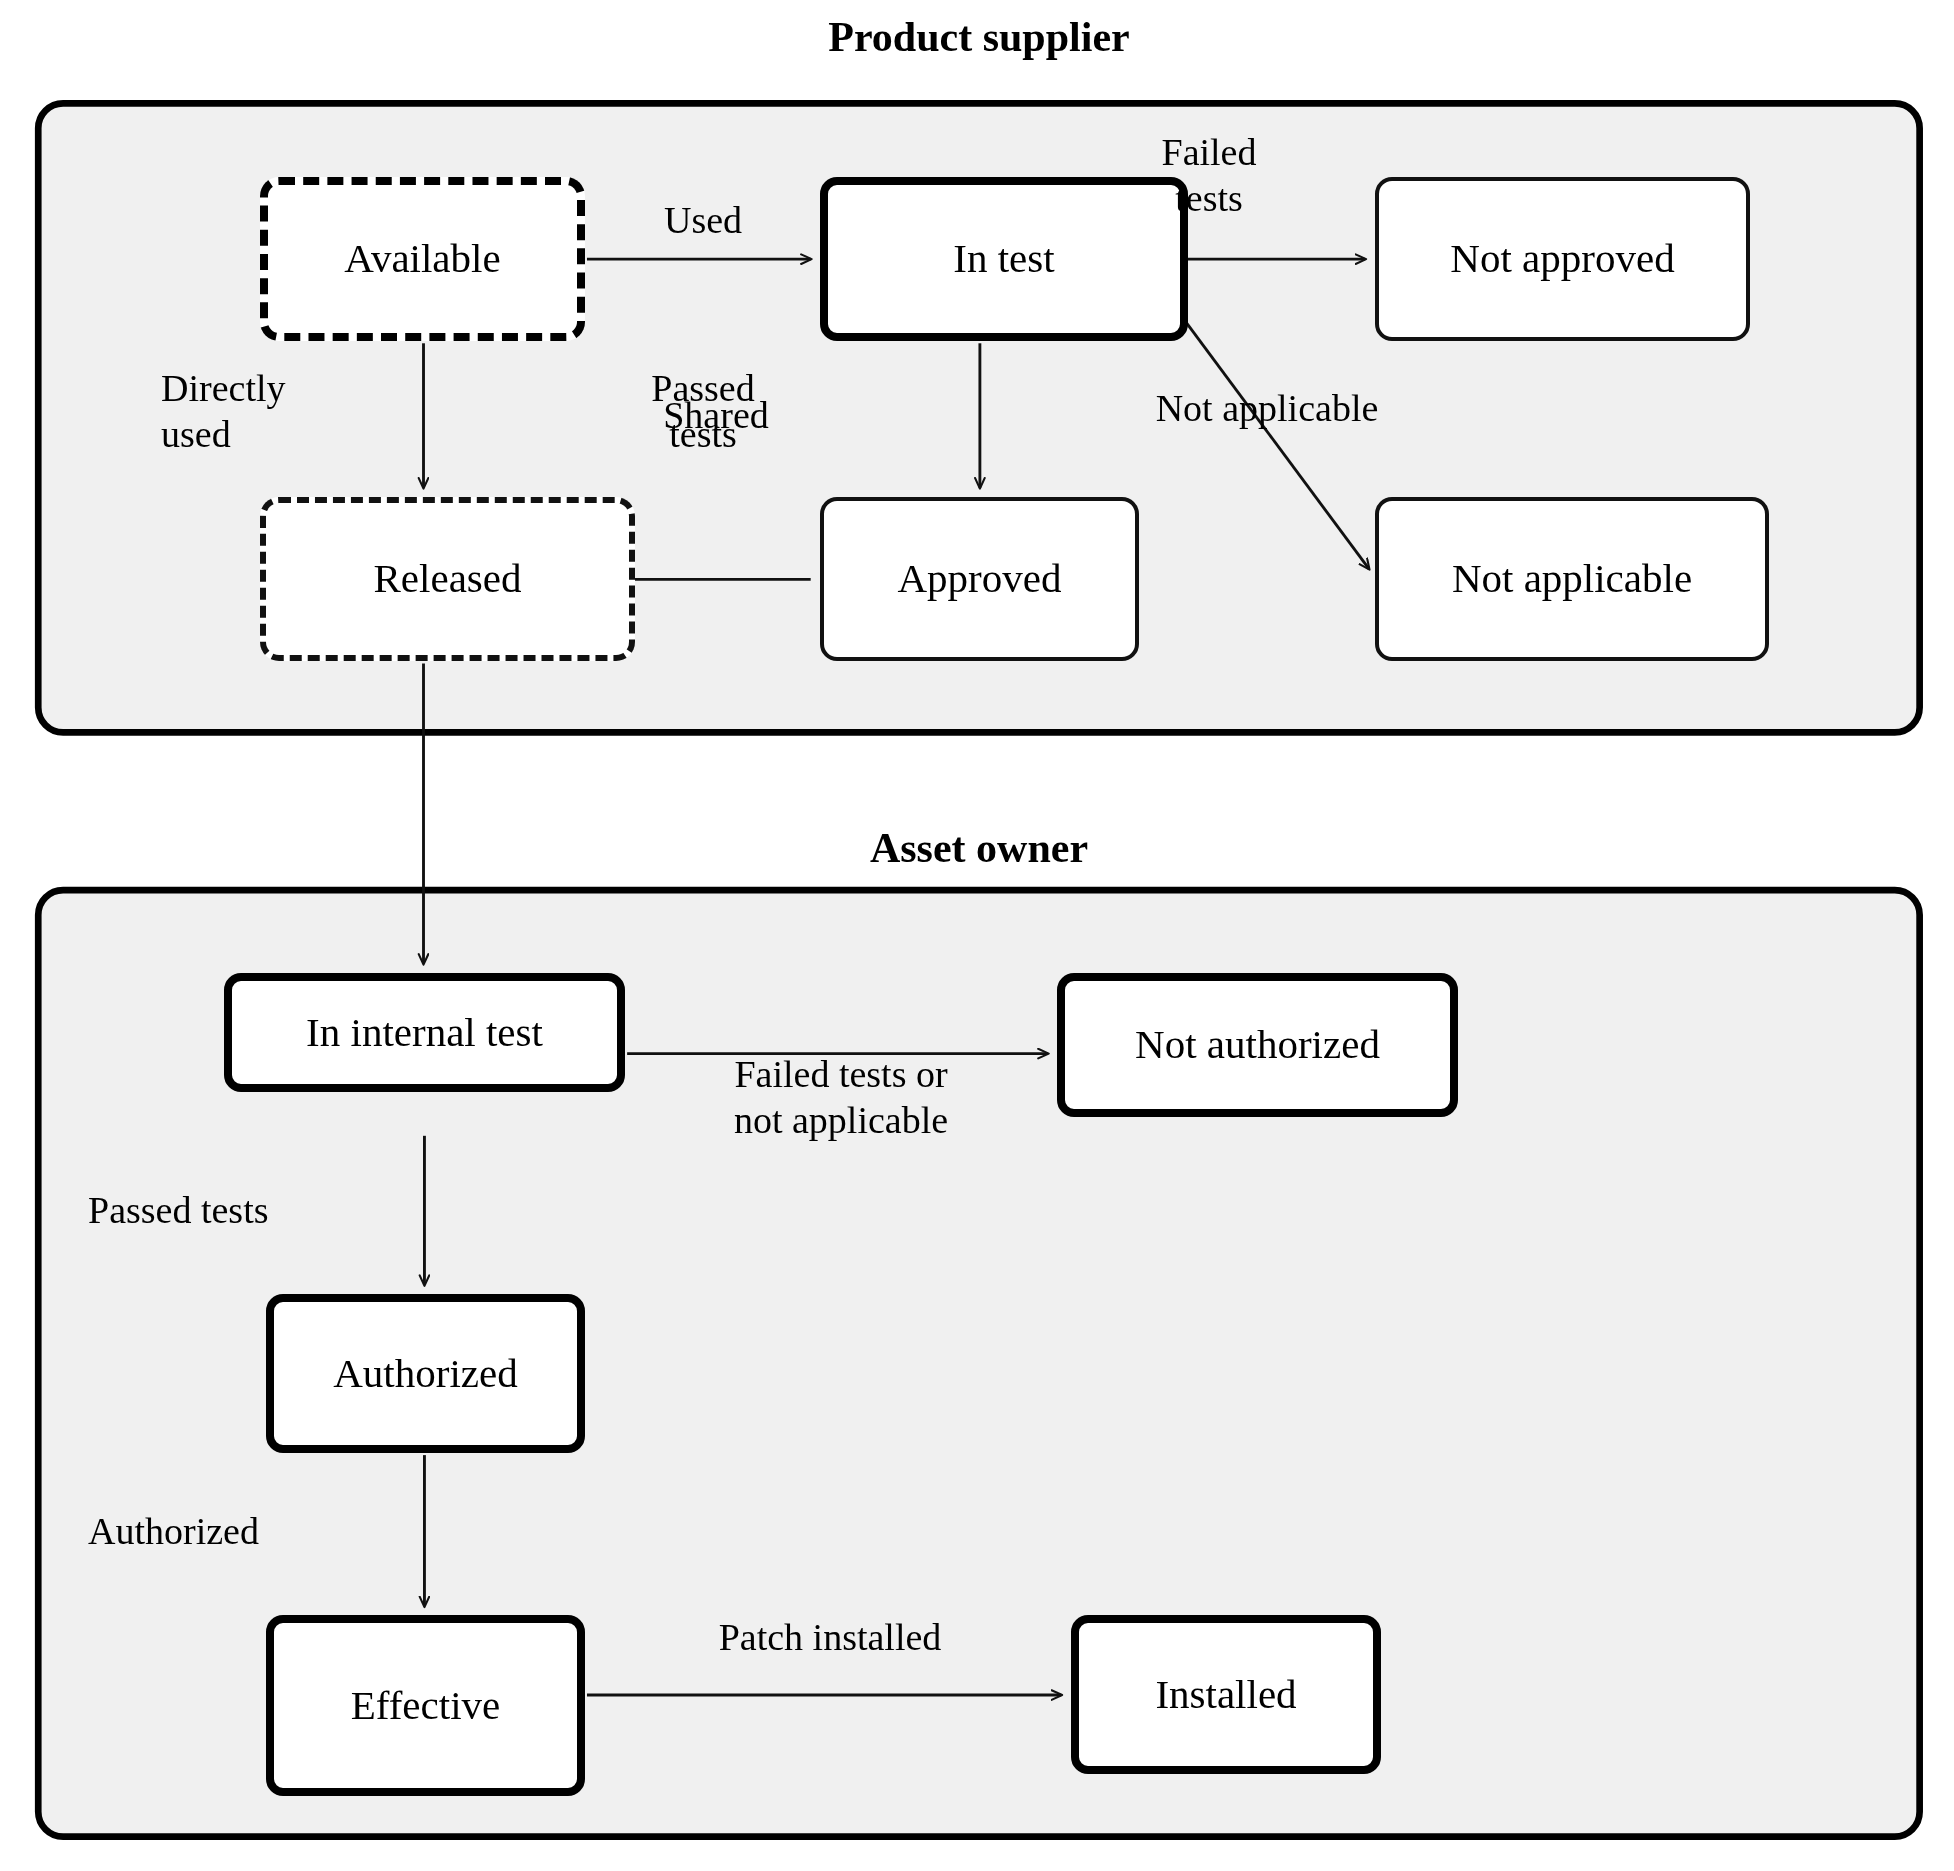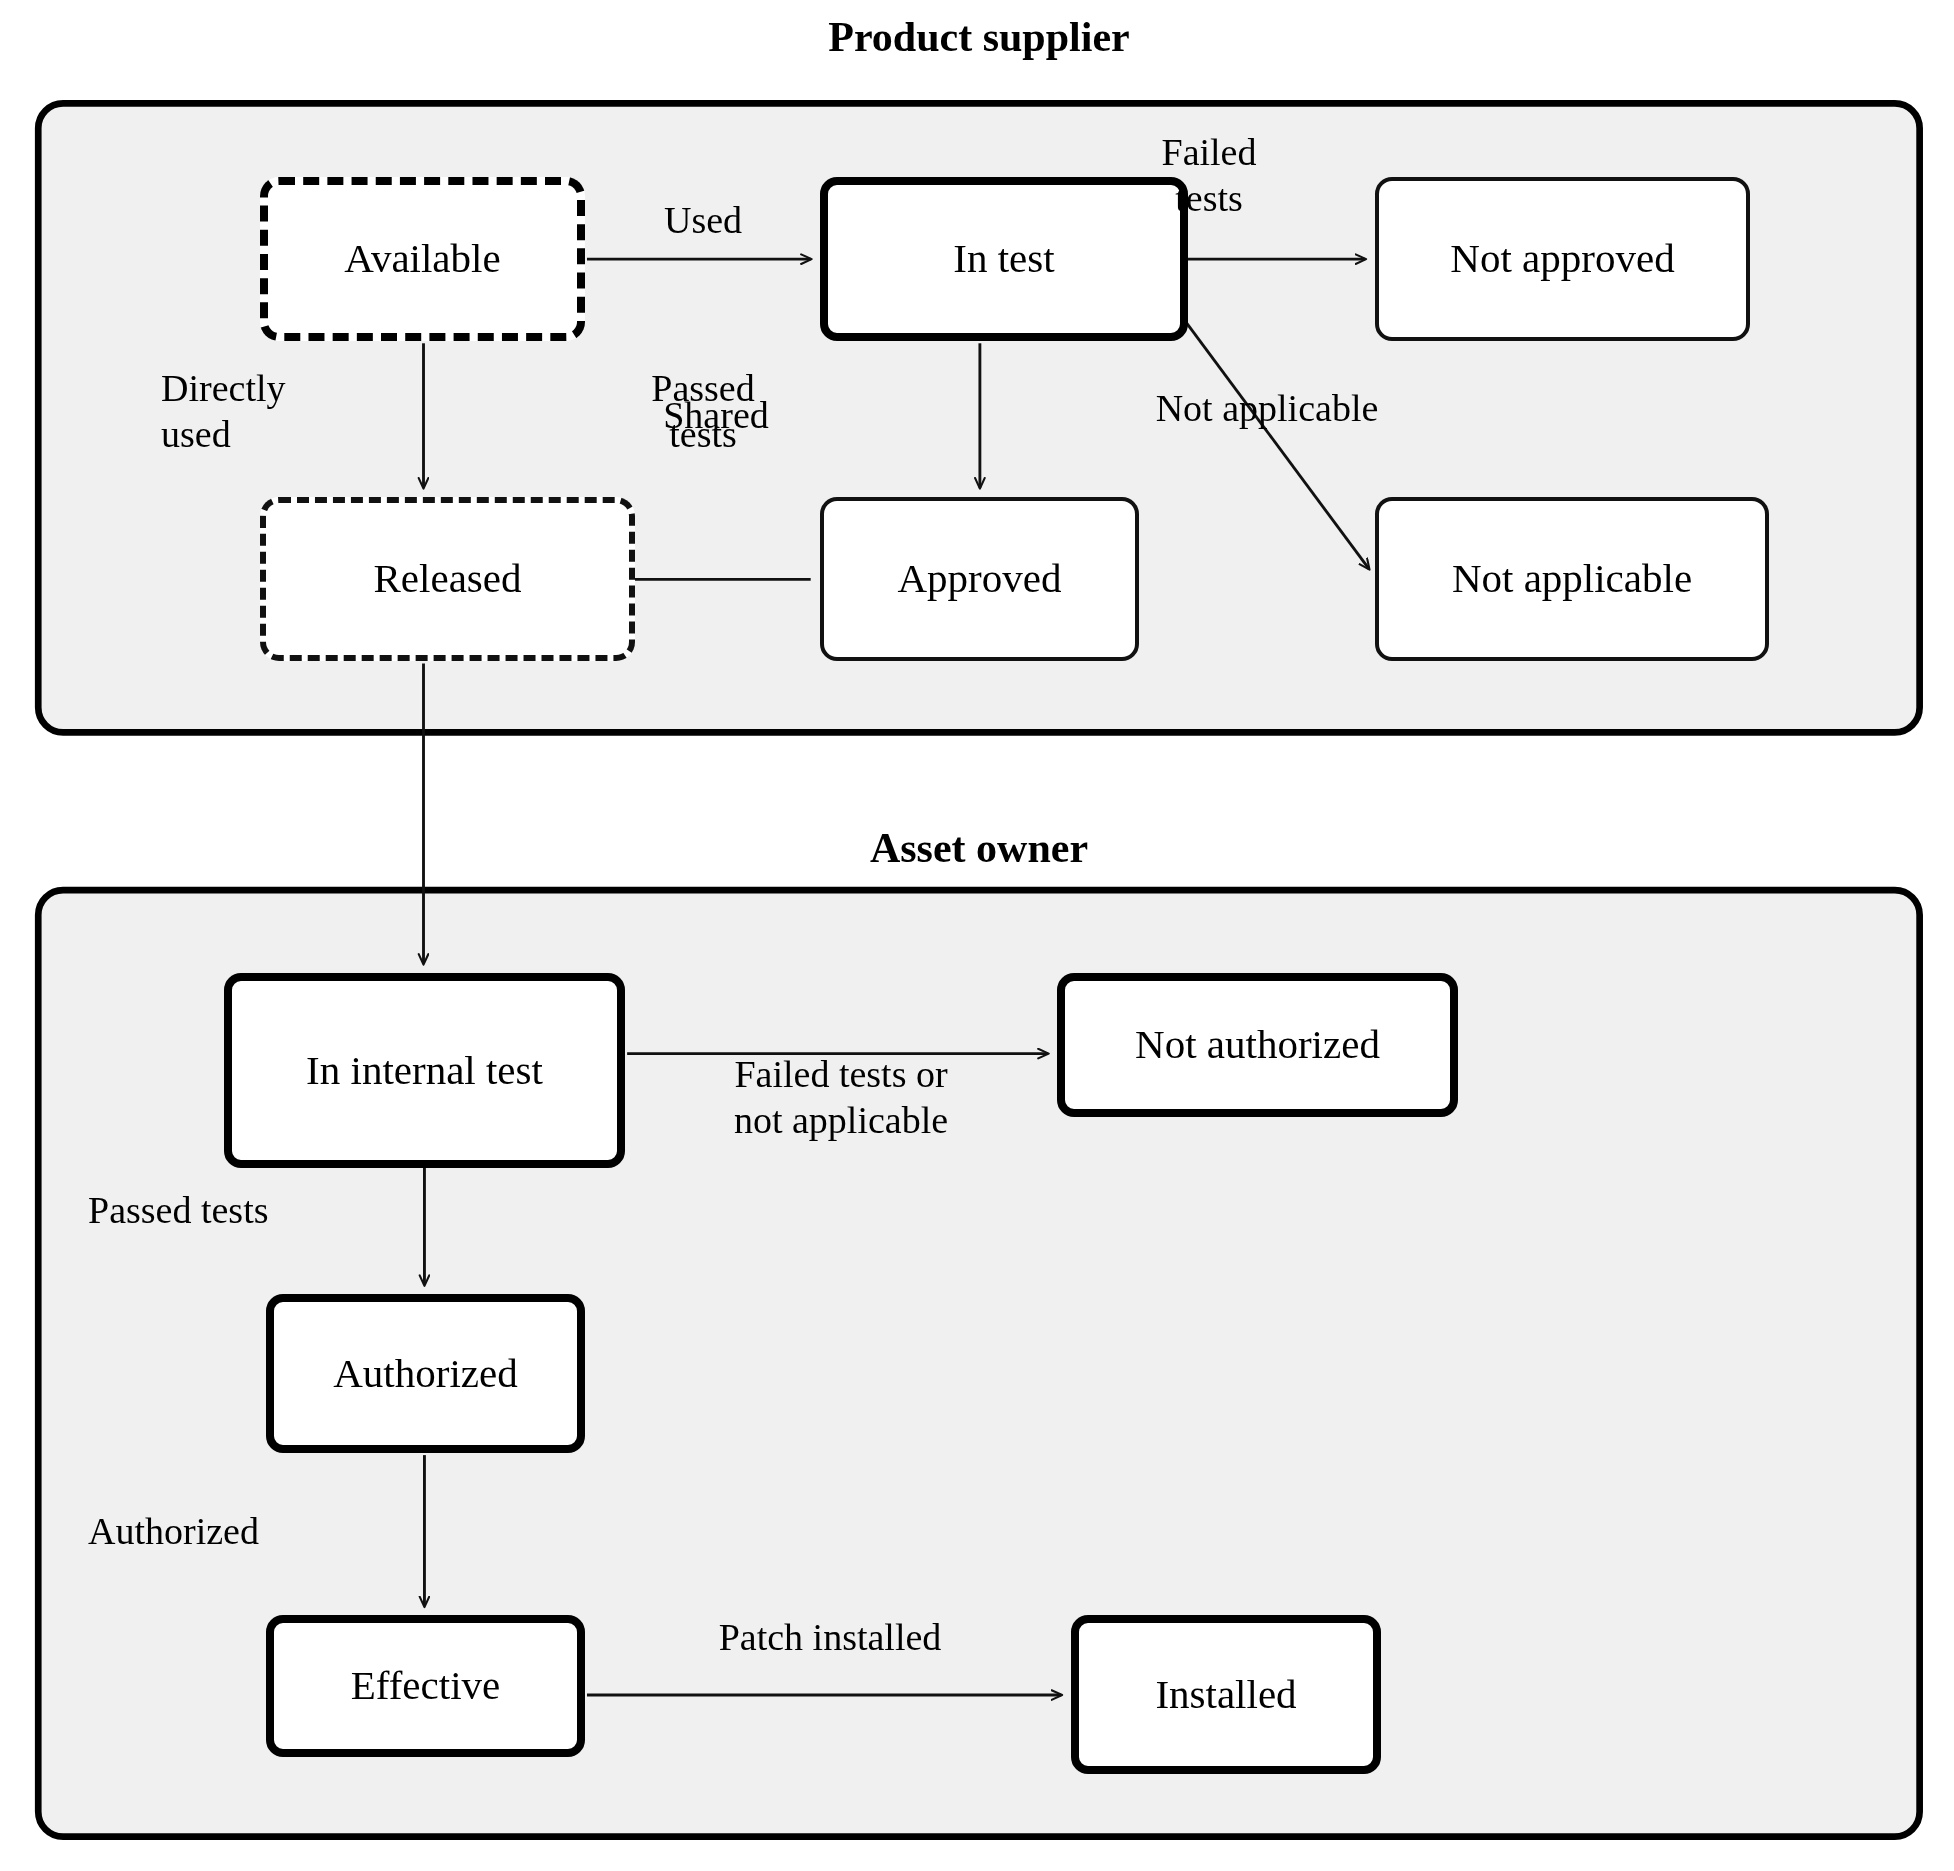--- a/index.html
+++ b/index.html
@@ -114,30 +114,30 @@
       </div>
       <div class="node dashdot-thin" style="left: 260px; top: 497px; width: 375px; height: 164px;">
         <span>Released</span>
       </div>
       <div class="node solid-thin" style="left: 820px; top: 497px; width: 319px; height: 164px;">
         <span>Approved</span>
       </div>
       <div class="node solid-thin" style="left: 1375px; top: 497px; width: 394px; height: 164px;">
         <span>Not applicable</span>
       </div>
-      <div class="node solid-thick" style="left: 224px; top: 973px; width: 401px; height: 195px;">
+      <div class="node solid-thick" style="left: 224px; top: 973px; width: 401px; height: 119px;">
         <span>In internal test</span>
       </div>
       <div class="node solid-thick" style="left: 1057px; top: 973px; width: 401px; height: 144px;">
         <span>Not authorized</span>
       </div>
       <div class="node solid-thick" style="left: 266px; top: 1294px; width: 319px; height: 159px;">
         <span>Authorized</span>
       </div>
-      <div class="node solid-thick" style="left: 266px; top: 1615px; width: 319px; height: 142px;">
+      <div class="node solid-thick" style="left: 266px; top: 1615px; width: 319px; height: 181px;">
         <span>Effective</span>
       </div>
       <div class="node solid-thick" style="left: 1071px; top: 1615px; width: 310px; height: 159px;">
         <span>Installed</span>
       </div>
     </div>
 
   <div id="edge-labels-layer">
       <div class="edge-label center" style="left: 703px; top: 197px;"><div>Used</div></div>
       <div class="edge-label left" style="left: 161px; top: 365px;"><div>Directly</div><div>used</div></div>

